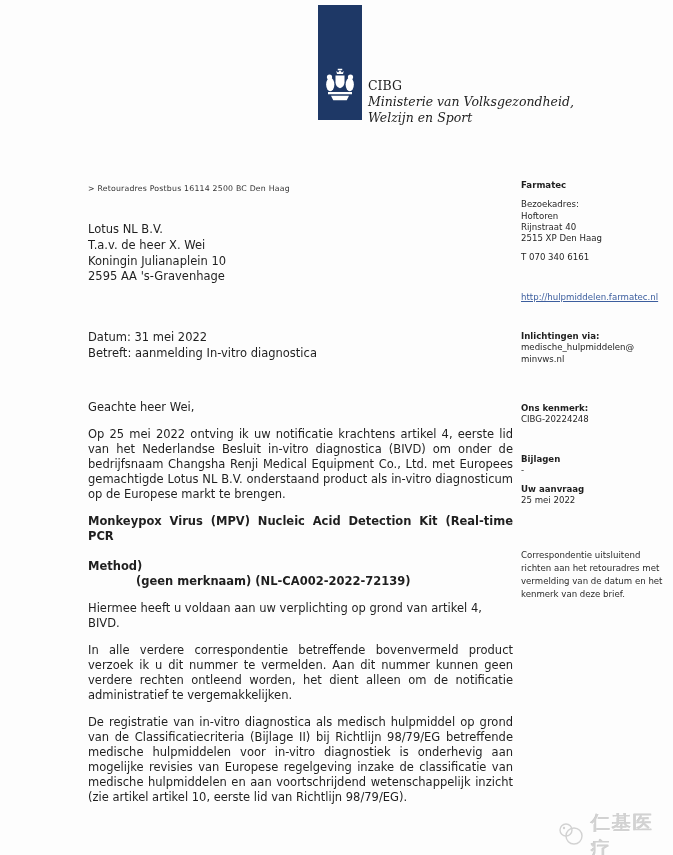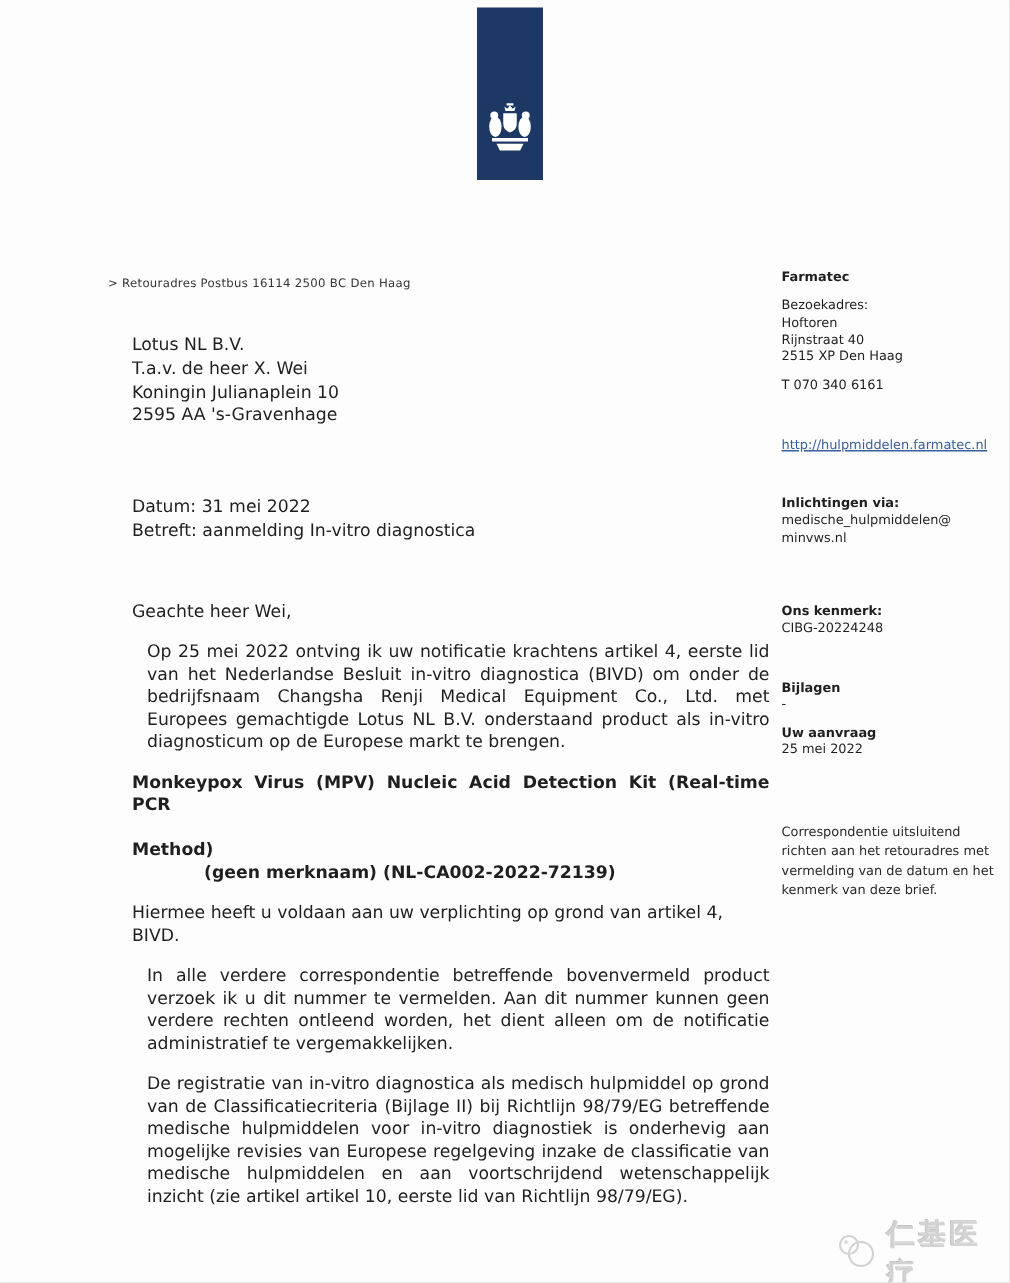--- a/index.html
+++ b/index.html
@@ -19,21 +19,21 @@
     padding-bottom:6px;box-sizing:border-box;
   }
   .logo-text{
     position:absolute;left:368px;top:78px;
     font-family:"DejaVu Serif","Liberation Serif",serif;
     font-size:12.5px;line-height:16px;color:#1d1d1d;
   }
   .logo-text .ministry{font-style:italic;}
   
   .return-addr{
-    position:absolute;left:72px;top:184px;
+    position:absolute;left:88px;top:184px;
     font-size:7.8px;color:#333;letter-spacing:.2px;
   }
   .recipient{
     position:absolute;left:88px;top:222px;
     font-size:11.5px;line-height:15.8px;color:#1f1f1f;
   }
   
   .sidebar{
     position:absolute;left:521px;top:180px;width:142px;
     font-size:8.6px;line-height:11.3px;color:#1f1f1f;
@@ -50,21 +50,21 @@
   .meta{
     position:absolute;left:88px;top:330px;
     font-size:11.5px;line-height:15.5px;color:#1f1f1f;
   }
   
   .body-text{
     position:absolute;left:88px;top:400px;width:425px;
     font-size:11.5px;line-height:15px;color:#1f1f1f;
   }
   .body-text .block{margin:0 0 12px 0;}
-  .body-text .just{text-align:justify;margin-left:10px;}
+  .body-text .just{text-align:justify;}
   .product{font-weight:bold;}
   .product .stretch{text-align:justify;}
   .product .stretch:after{content:"";display:inline-block;width:100%;}
   .product .pid{padding-left:48px;}
   
   .watermark{
     position:absolute;left:556px;top:810px;
     display:flex;align-items:center;gap:5px;
     color:#d2d2d2;
   }
@@ -87,20 +87,25 @@
           <path d="M14 10 h12 v9 q0 6 -6 8 q-6 -2 -6 -8 z"></path>
           <ellipse cx="7" cy="22" rx="5.5" ry="9"></ellipse>
           <circle cx="6" cy="12" r="3.5"></circle>
           <ellipse cx="33" cy="22" rx="5.5" ry="9"></ellipse>
           <circle cx="34" cy="12" r="3.5"></circle>
           <path d="M4 32 h32 v3 h-32 z"></path>
           <path d="M8 37 h24 l-3 6 h-18 z"></path>
         </g>
       </svg>
     </span>
+  </div>
+  <div class="logo-text">
+    <div>CIBG</div>
+    <div class="ministry">Ministerie van Volksgezondheid,</div>
+    <div class="ministry">Welzijn en Sport</div>
   </div>
 
   <div class="return-addr">&gt; Retouradres Postbus 16114 2500 BC  Den Haag</div>
 
   <div class="recipient">
     <div>Lotus NL B.V.</div>
     <div>T.a.v. de heer X. Wei</div>
     <div>Koningin Julianaplein 10</div>
     <div>2595 AA  's-Gravenhage</div>
   </div>

